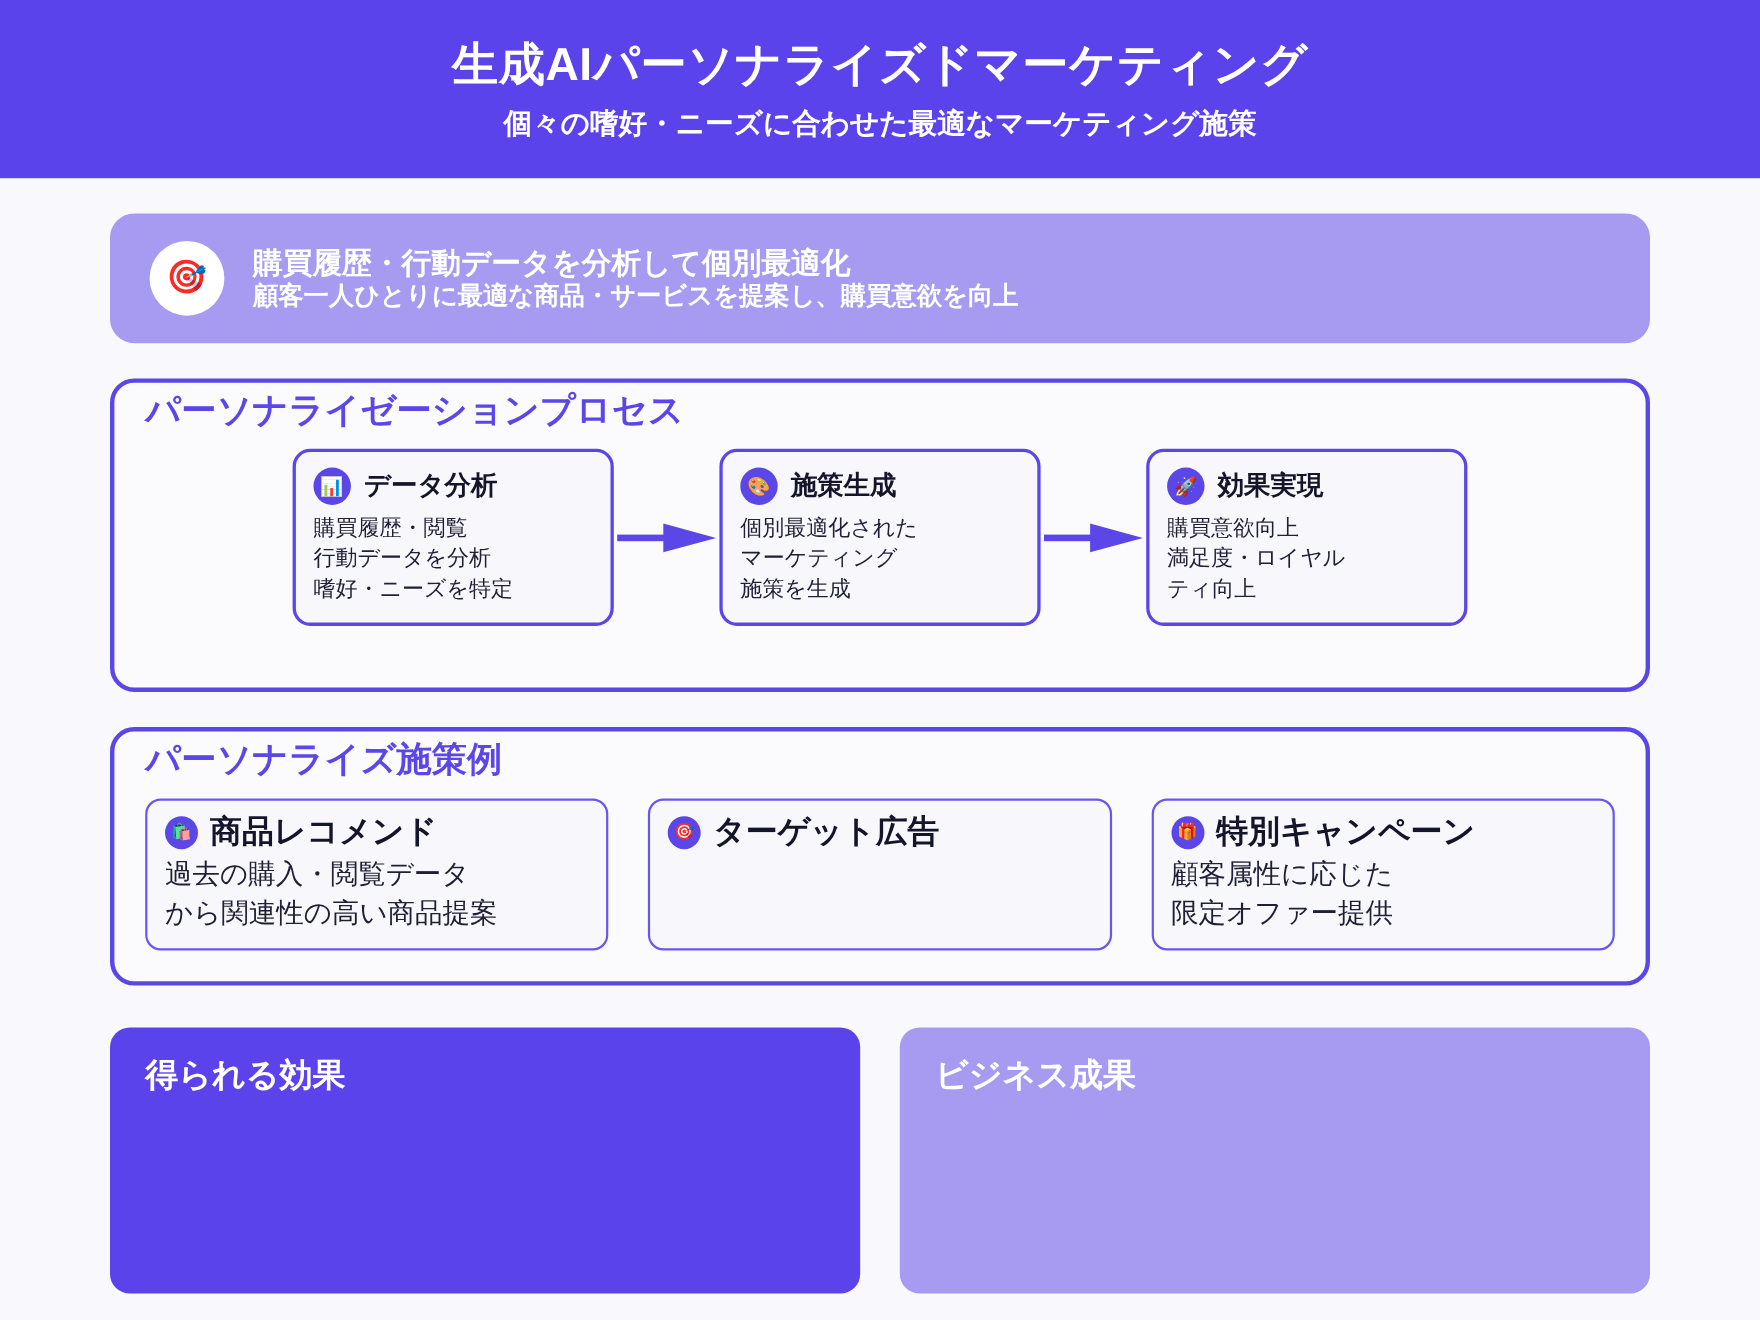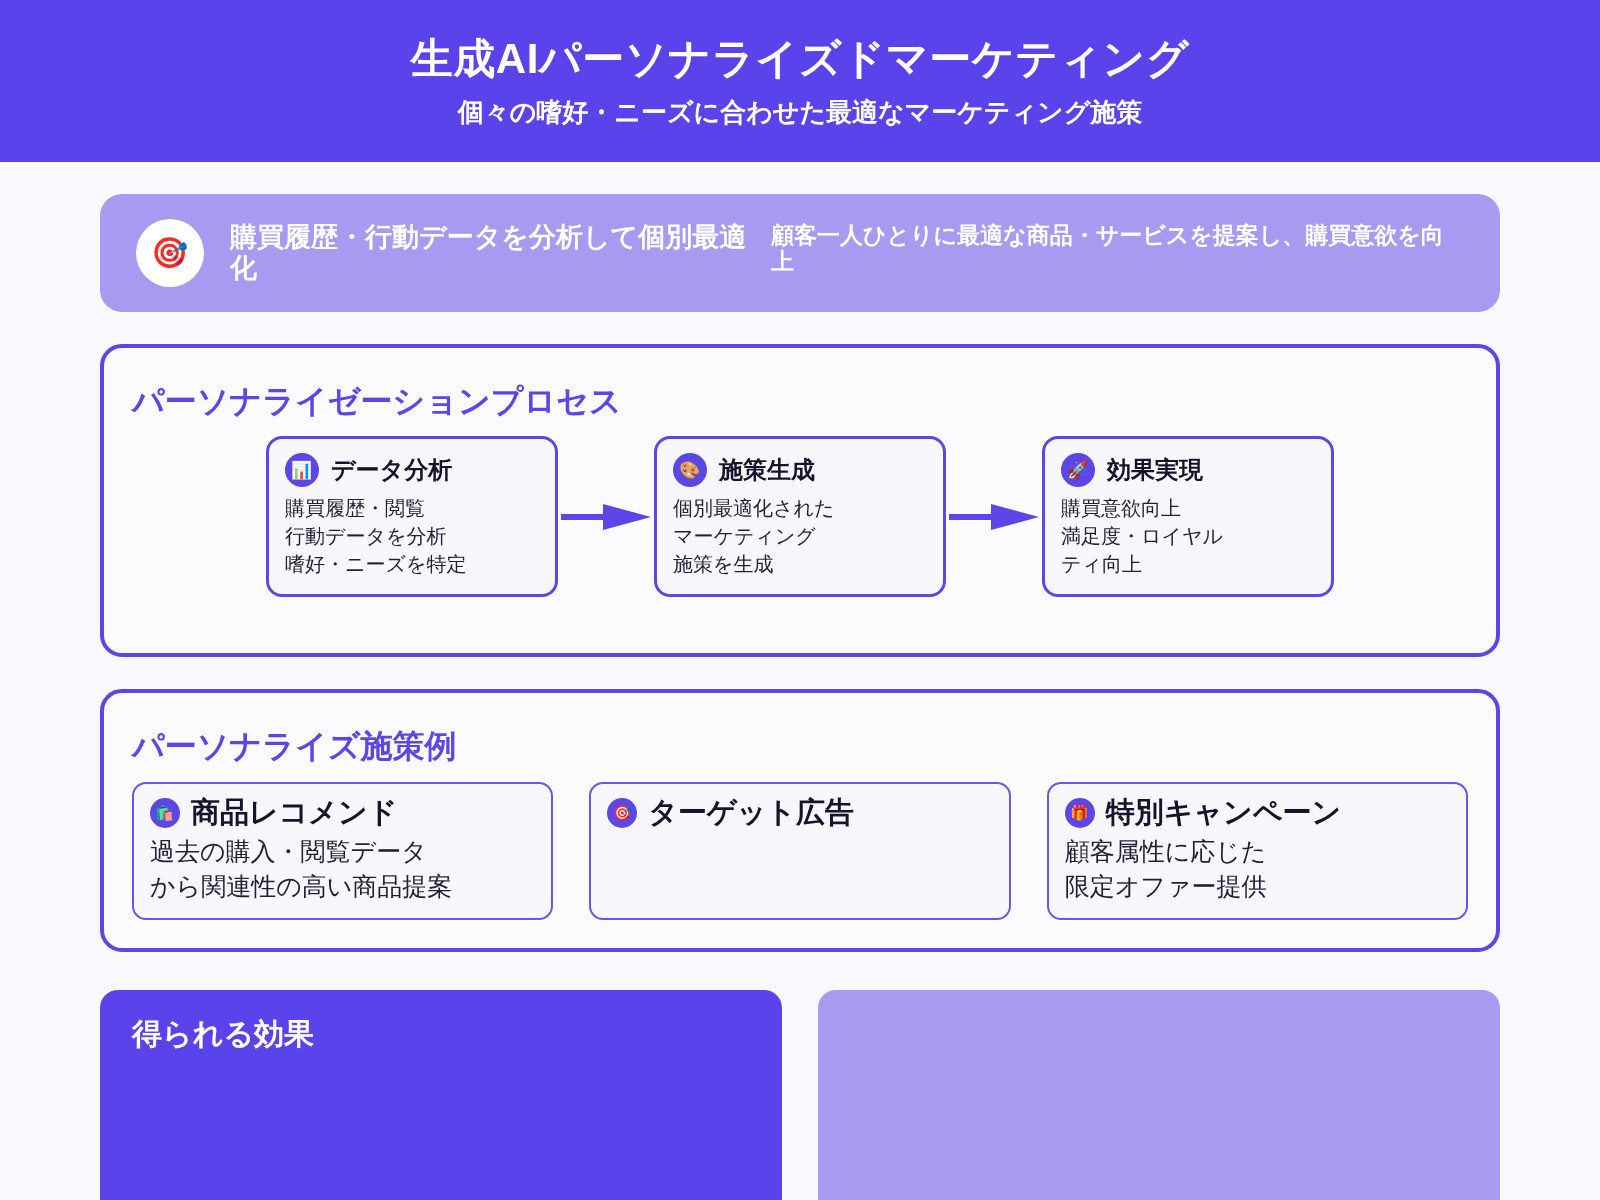--- a/index.html
+++ b/index.html
@@ -65,21 +65,21 @@
     border-radius: 50%;
     background: #ffffff;
     display: flex;
     align-items: center;
     justify-content: center;
     font-size: 30px;
     line-height: 1;
   }
   .summary-texts {
     display: flex;
-    flex-direction: row;
+    flex-direction: column;
     gap: 0;
   }
   .summary-main {
     color: #ffffff;
     font-size: 27px;
     font-weight: bold;
     line-height: 1.15;
   }
   .summary-sub {
     color: #ffffff;
@@ -87,21 +87,21 @@
     font-weight: bold;
     line-height: 1.15;
   }
 
   
   .section-panel {
     margin-top: 32px;
     border: 4px solid #5b46e8;
     border-radius: 22px;
     background: #fbfbfe;
-    padding: 34px 28px 28px 28px;
+    padding: 6px 28px 28px 28px;
   }
   .section-title {
     color: #5b46e8;
     font-size: 32px;
     font-weight: bold;
     line-height: 1.2;
     margin-bottom: 16px;
   }
 
   
@@ -339,17 +339,18 @@
     </div>
   </div>
 
   <div class="outcome-row">
 
     <div class="outcome-panel dark">
       <div class="outcome-title">得られる効果</div>
     </div>
 
     <div class="outcome-panel light">
+      <div class="outcome-title">ビジネス成果</div>
     </div>
 
   </div>
 
 </div>
 
 </body></html>

